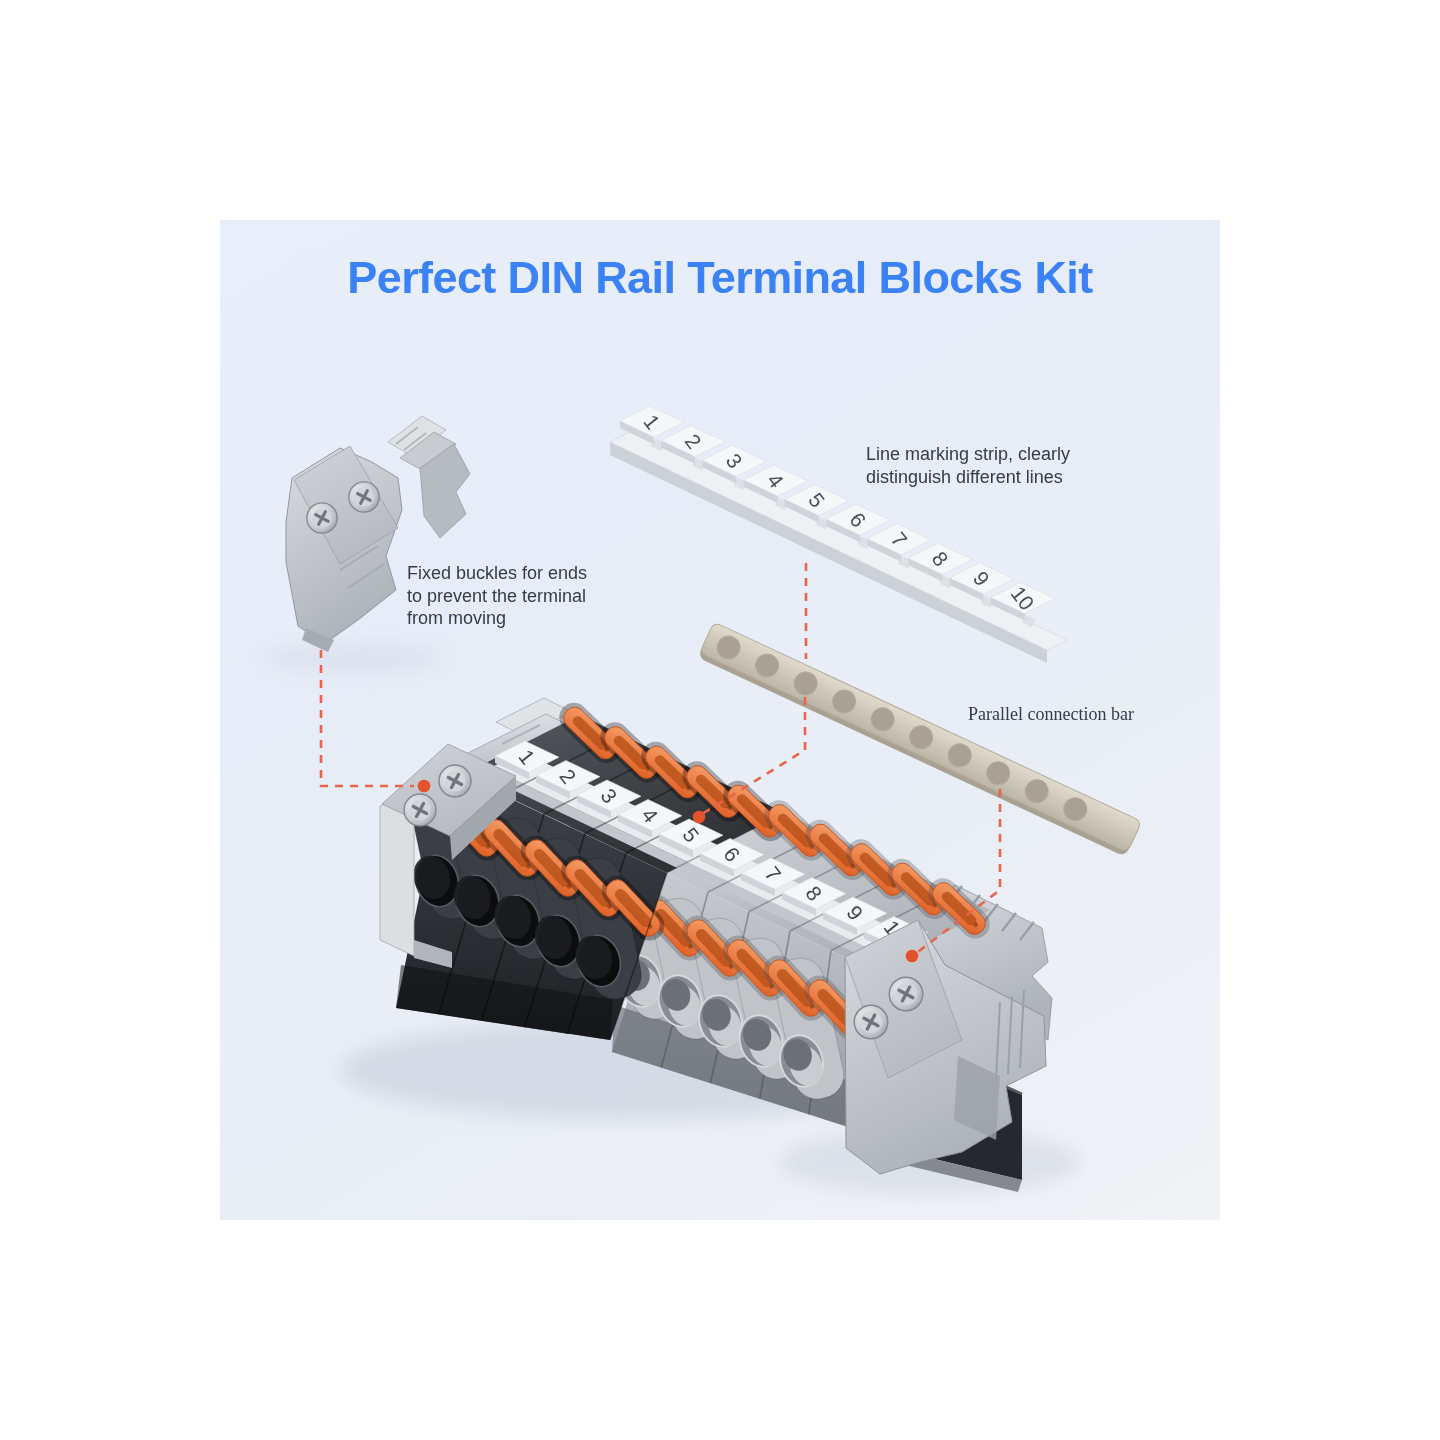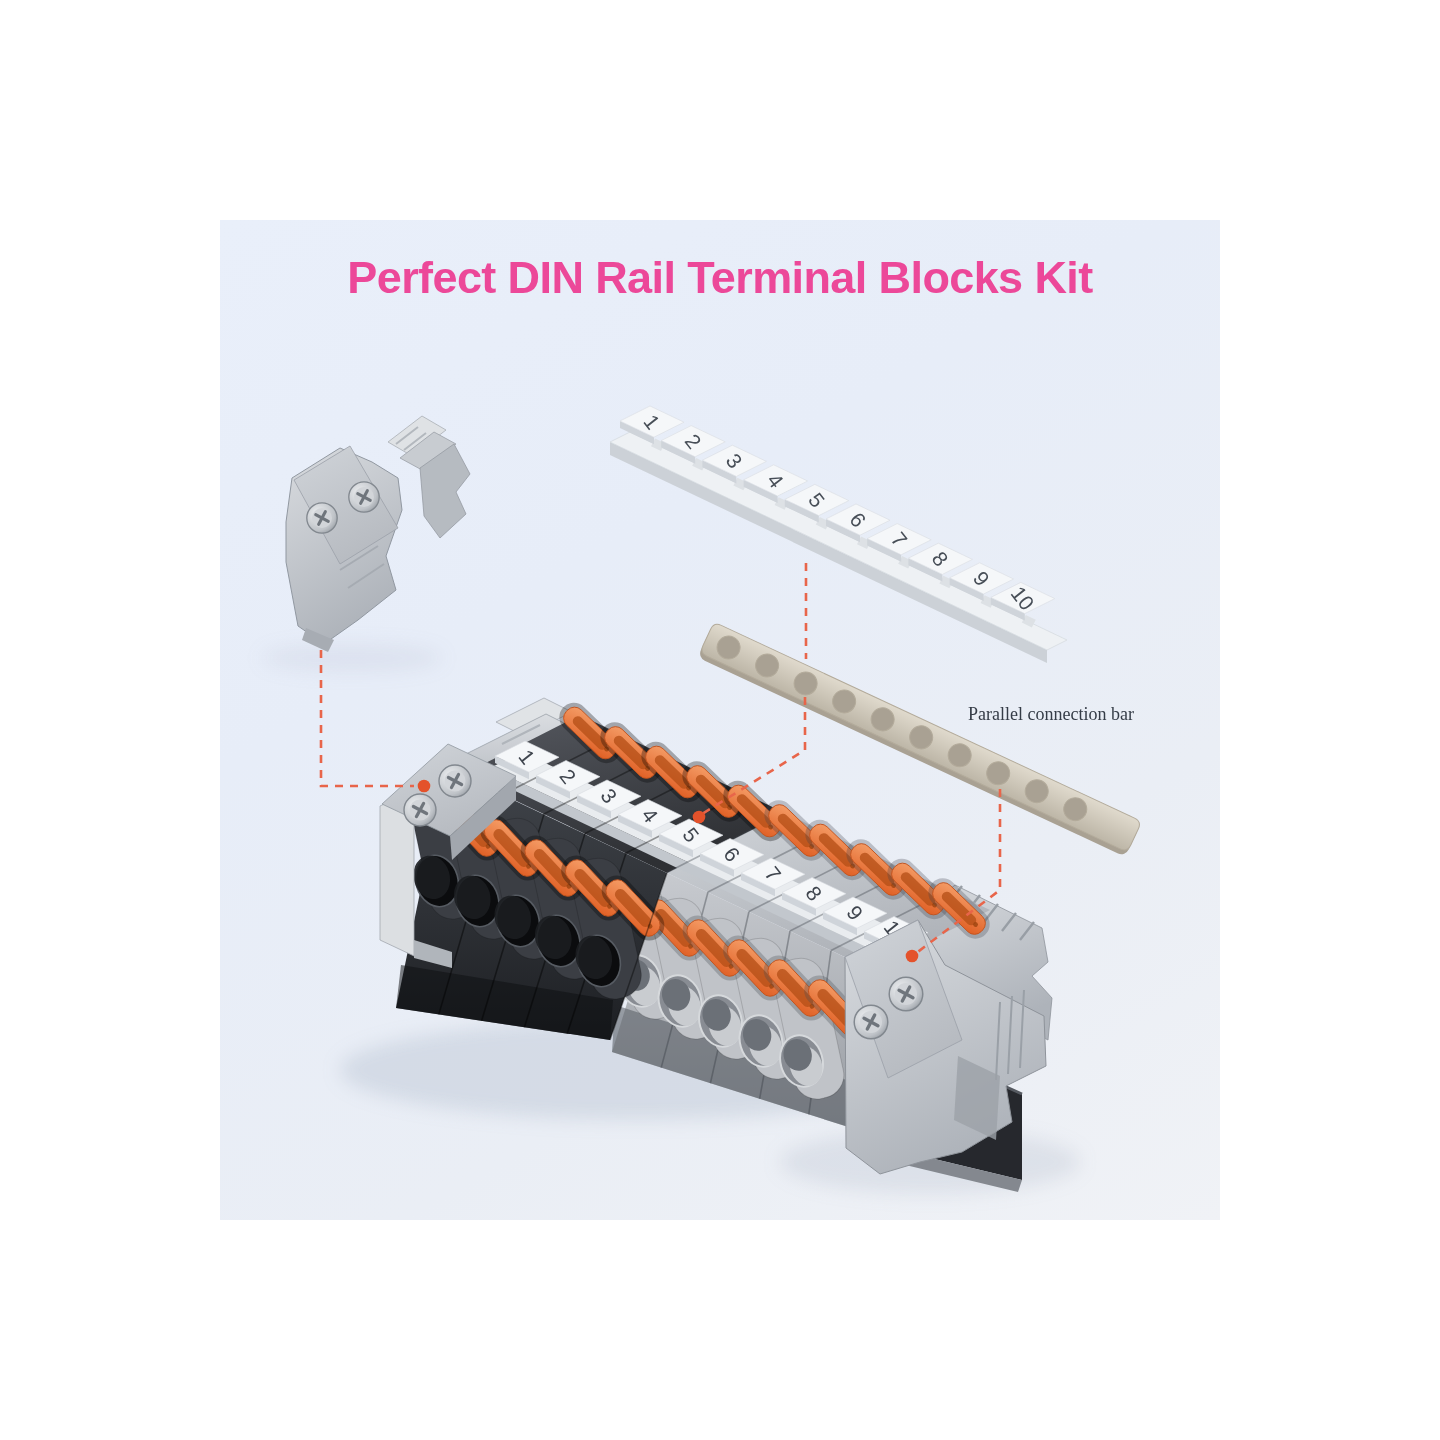--- a/index.html
+++ b/index.html
@@ -1,21 +1,21 @@
 <!DOCTYPE html>
 <html><head>
 <meta charset="utf-8">
 <style>
   html,body{margin:0;padding:0;background:#ffffff;}
   .page{position:relative;width:1440px;height:1440px;background:#ffffff;overflow:hidden;
         font-family:"Liberation Sans",sans-serif;}
   .panel{position:absolute;left:220px;top:220px;width:1000px;height:1000px;
          background:linear-gradient(150deg,#e9effa 0%,#e7edf8 35%,#eaeef5 70%,#f0f2f6 100%);}
   .title{position:absolute;left:220px;top:252px;width:1000px;text-align:center;
-         font-size:45px;font-weight:700;letter-spacing:-0.6px;color:#ec4899;}
+         font-size:45px;font-weight:700;letter-spacing:-0.6px;color:#3b82f6;}
   .callout{position:absolute;font-size:18px;line-height:1.26;color:#353C47;}
   #scene{position:absolute;left:0;top:0;}
   svg text{font-family:"Liberation Sans",sans-serif;}
 </style>
 </head>
 <body>
 
 <div class="page">
   <div class="panel"></div>
 
@@ -456,18 +456,27 @@
     </g>
     <g id="connector-dots">
       <circle cx="424" cy="786" r="6.3" fill="#E4522B"></circle>
       <circle cx="699" cy="817" r="6.3" fill="#E4522B"></circle>
       <circle cx="912" cy="956" r="6.3" fill="#E4522B"></circle>
     </g>
   </svg>
 
   <div class="title">Perfect DIN Rail Terminal Blocks Kit</div>
 
-
+  <div class="callout" style="left:407px;top:562px;width:240px;">
+    <div>Fixed buckles for ends</div>
+    <div>to prevent the terminal</div>
+    <div>from moving</div>
+  </div>
+
+  <div class="callout" style="left:866px;top:443px;width:260px;">
+    <div>Line marking strip, clearly</div>
+    <div>distinguish different lines</div>
+  </div>
 
   <div class="callout" style="left:968px;top:703px;width:240px;font-family:Liberation Serif, serif;">
     <div>Parallel connection bar</div>
   </div>
 </div>
 
 </body></html>

